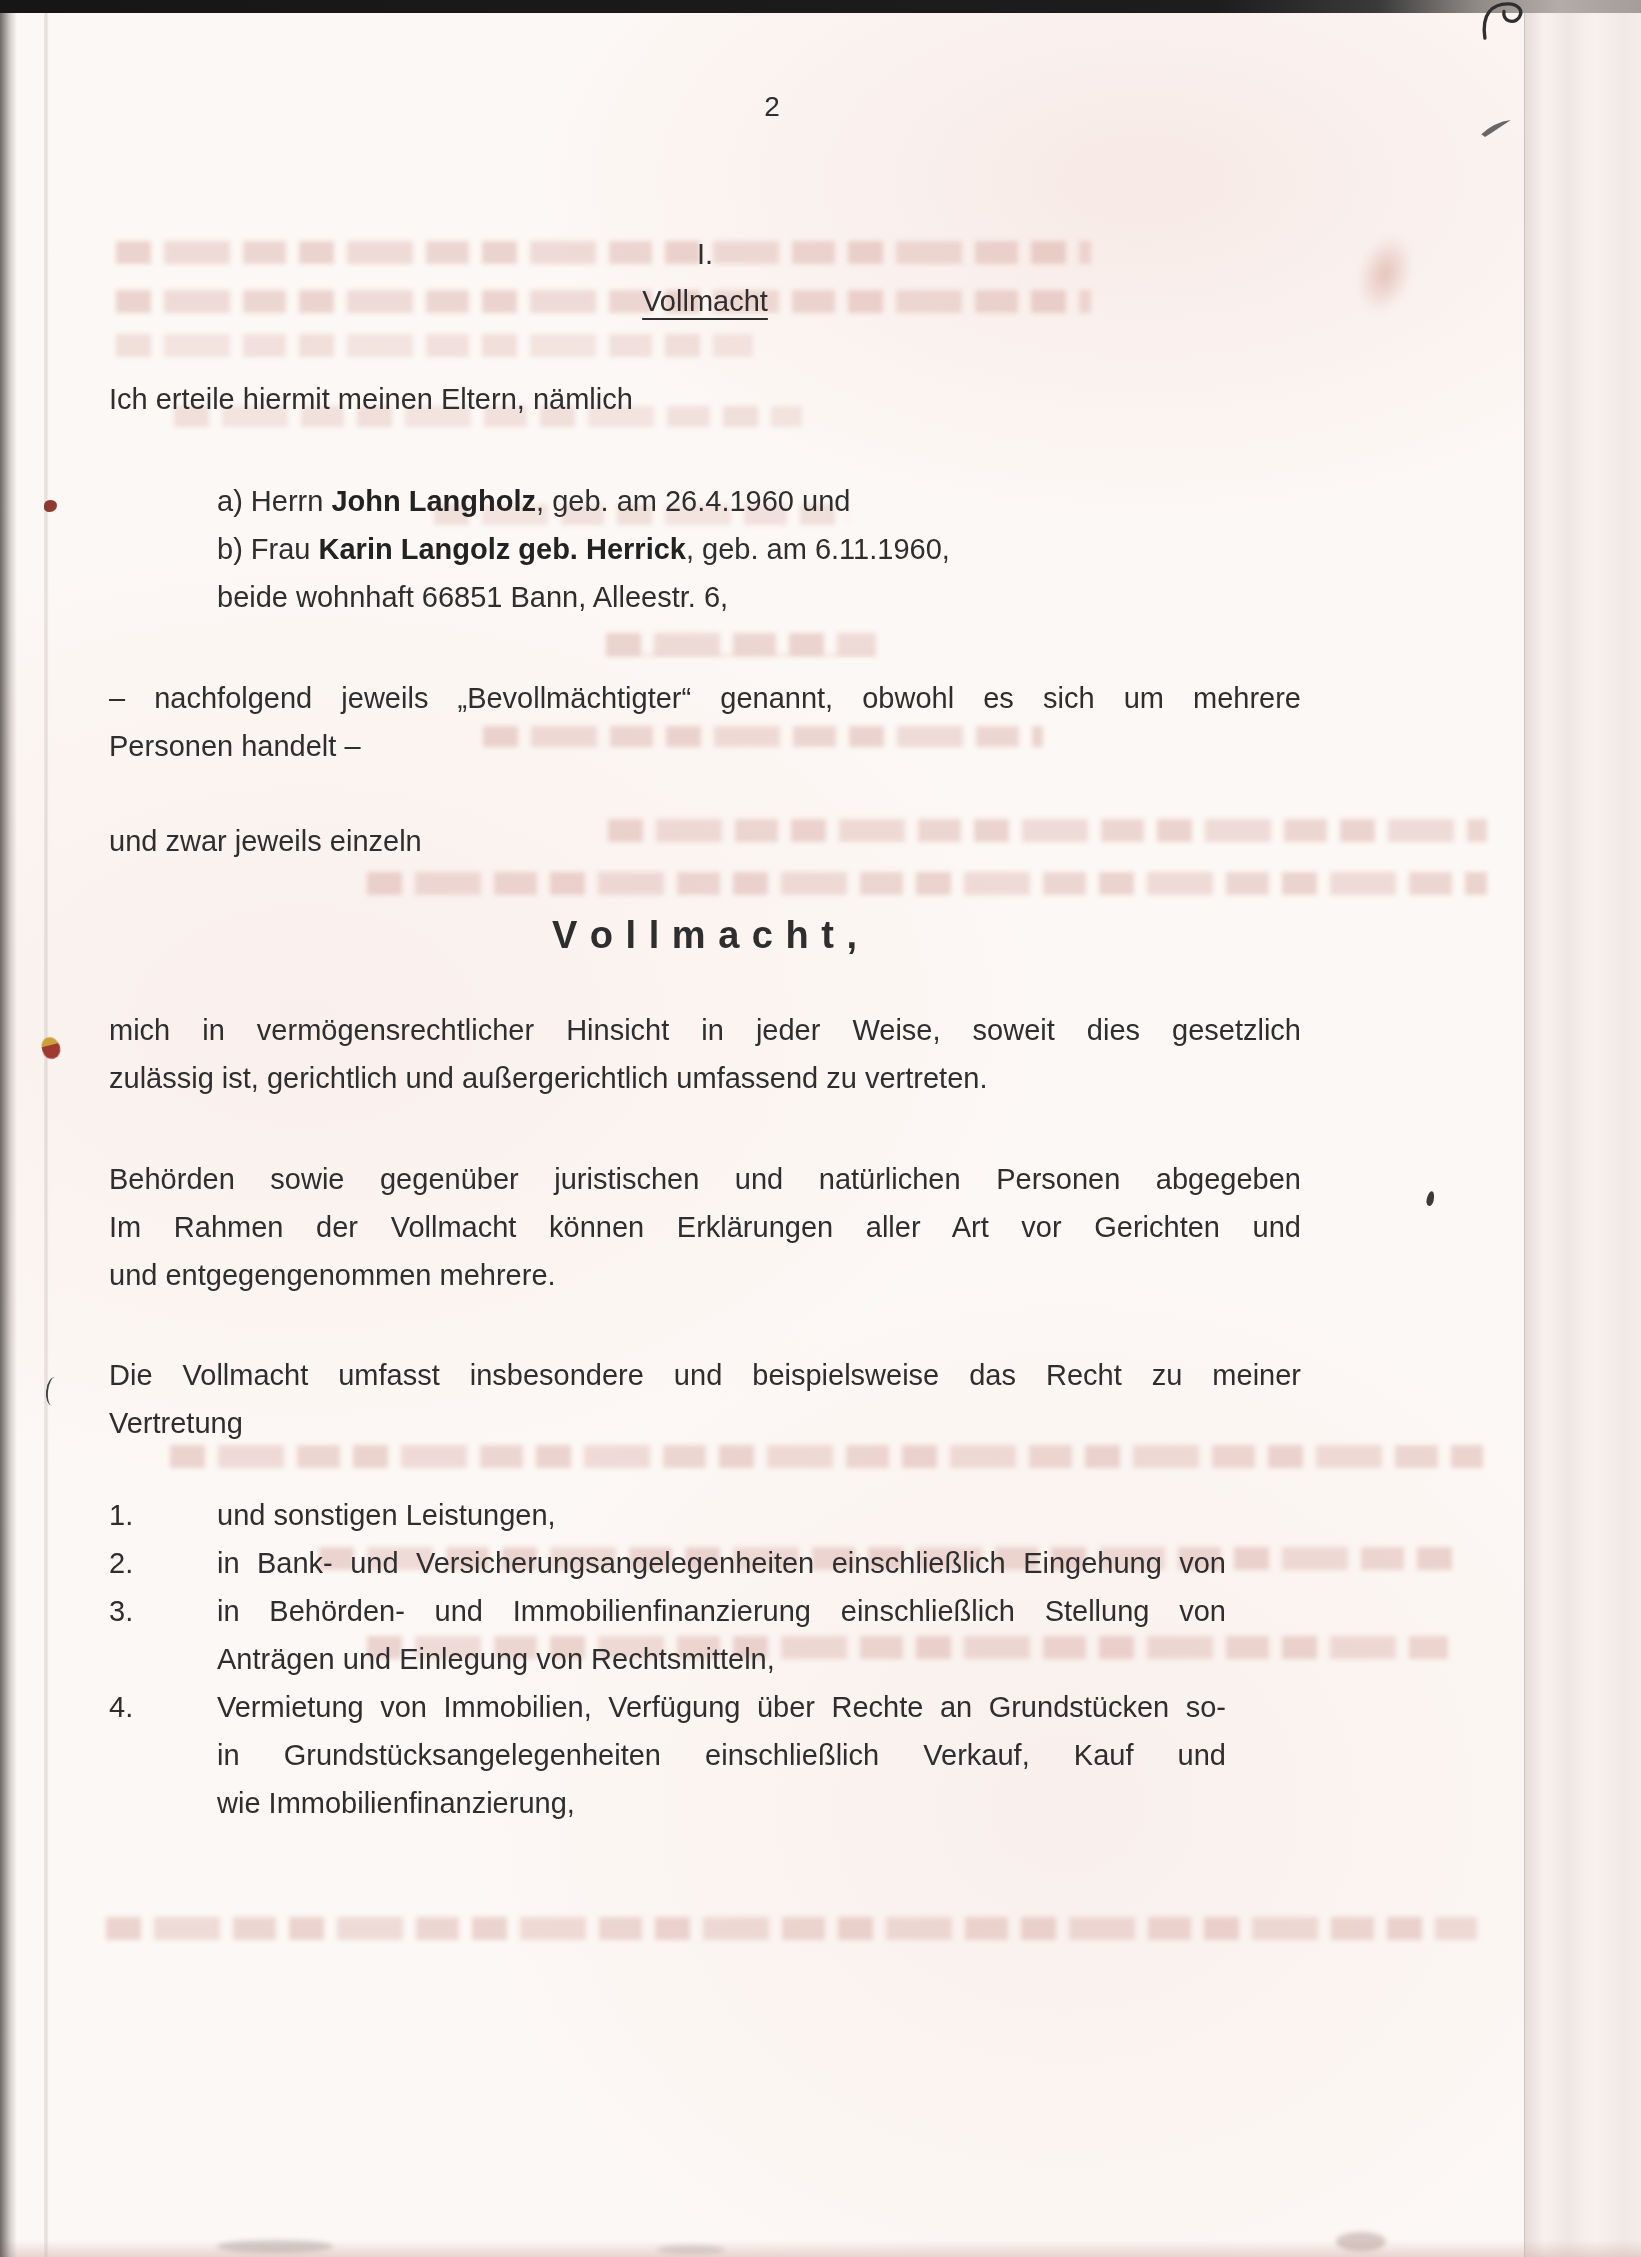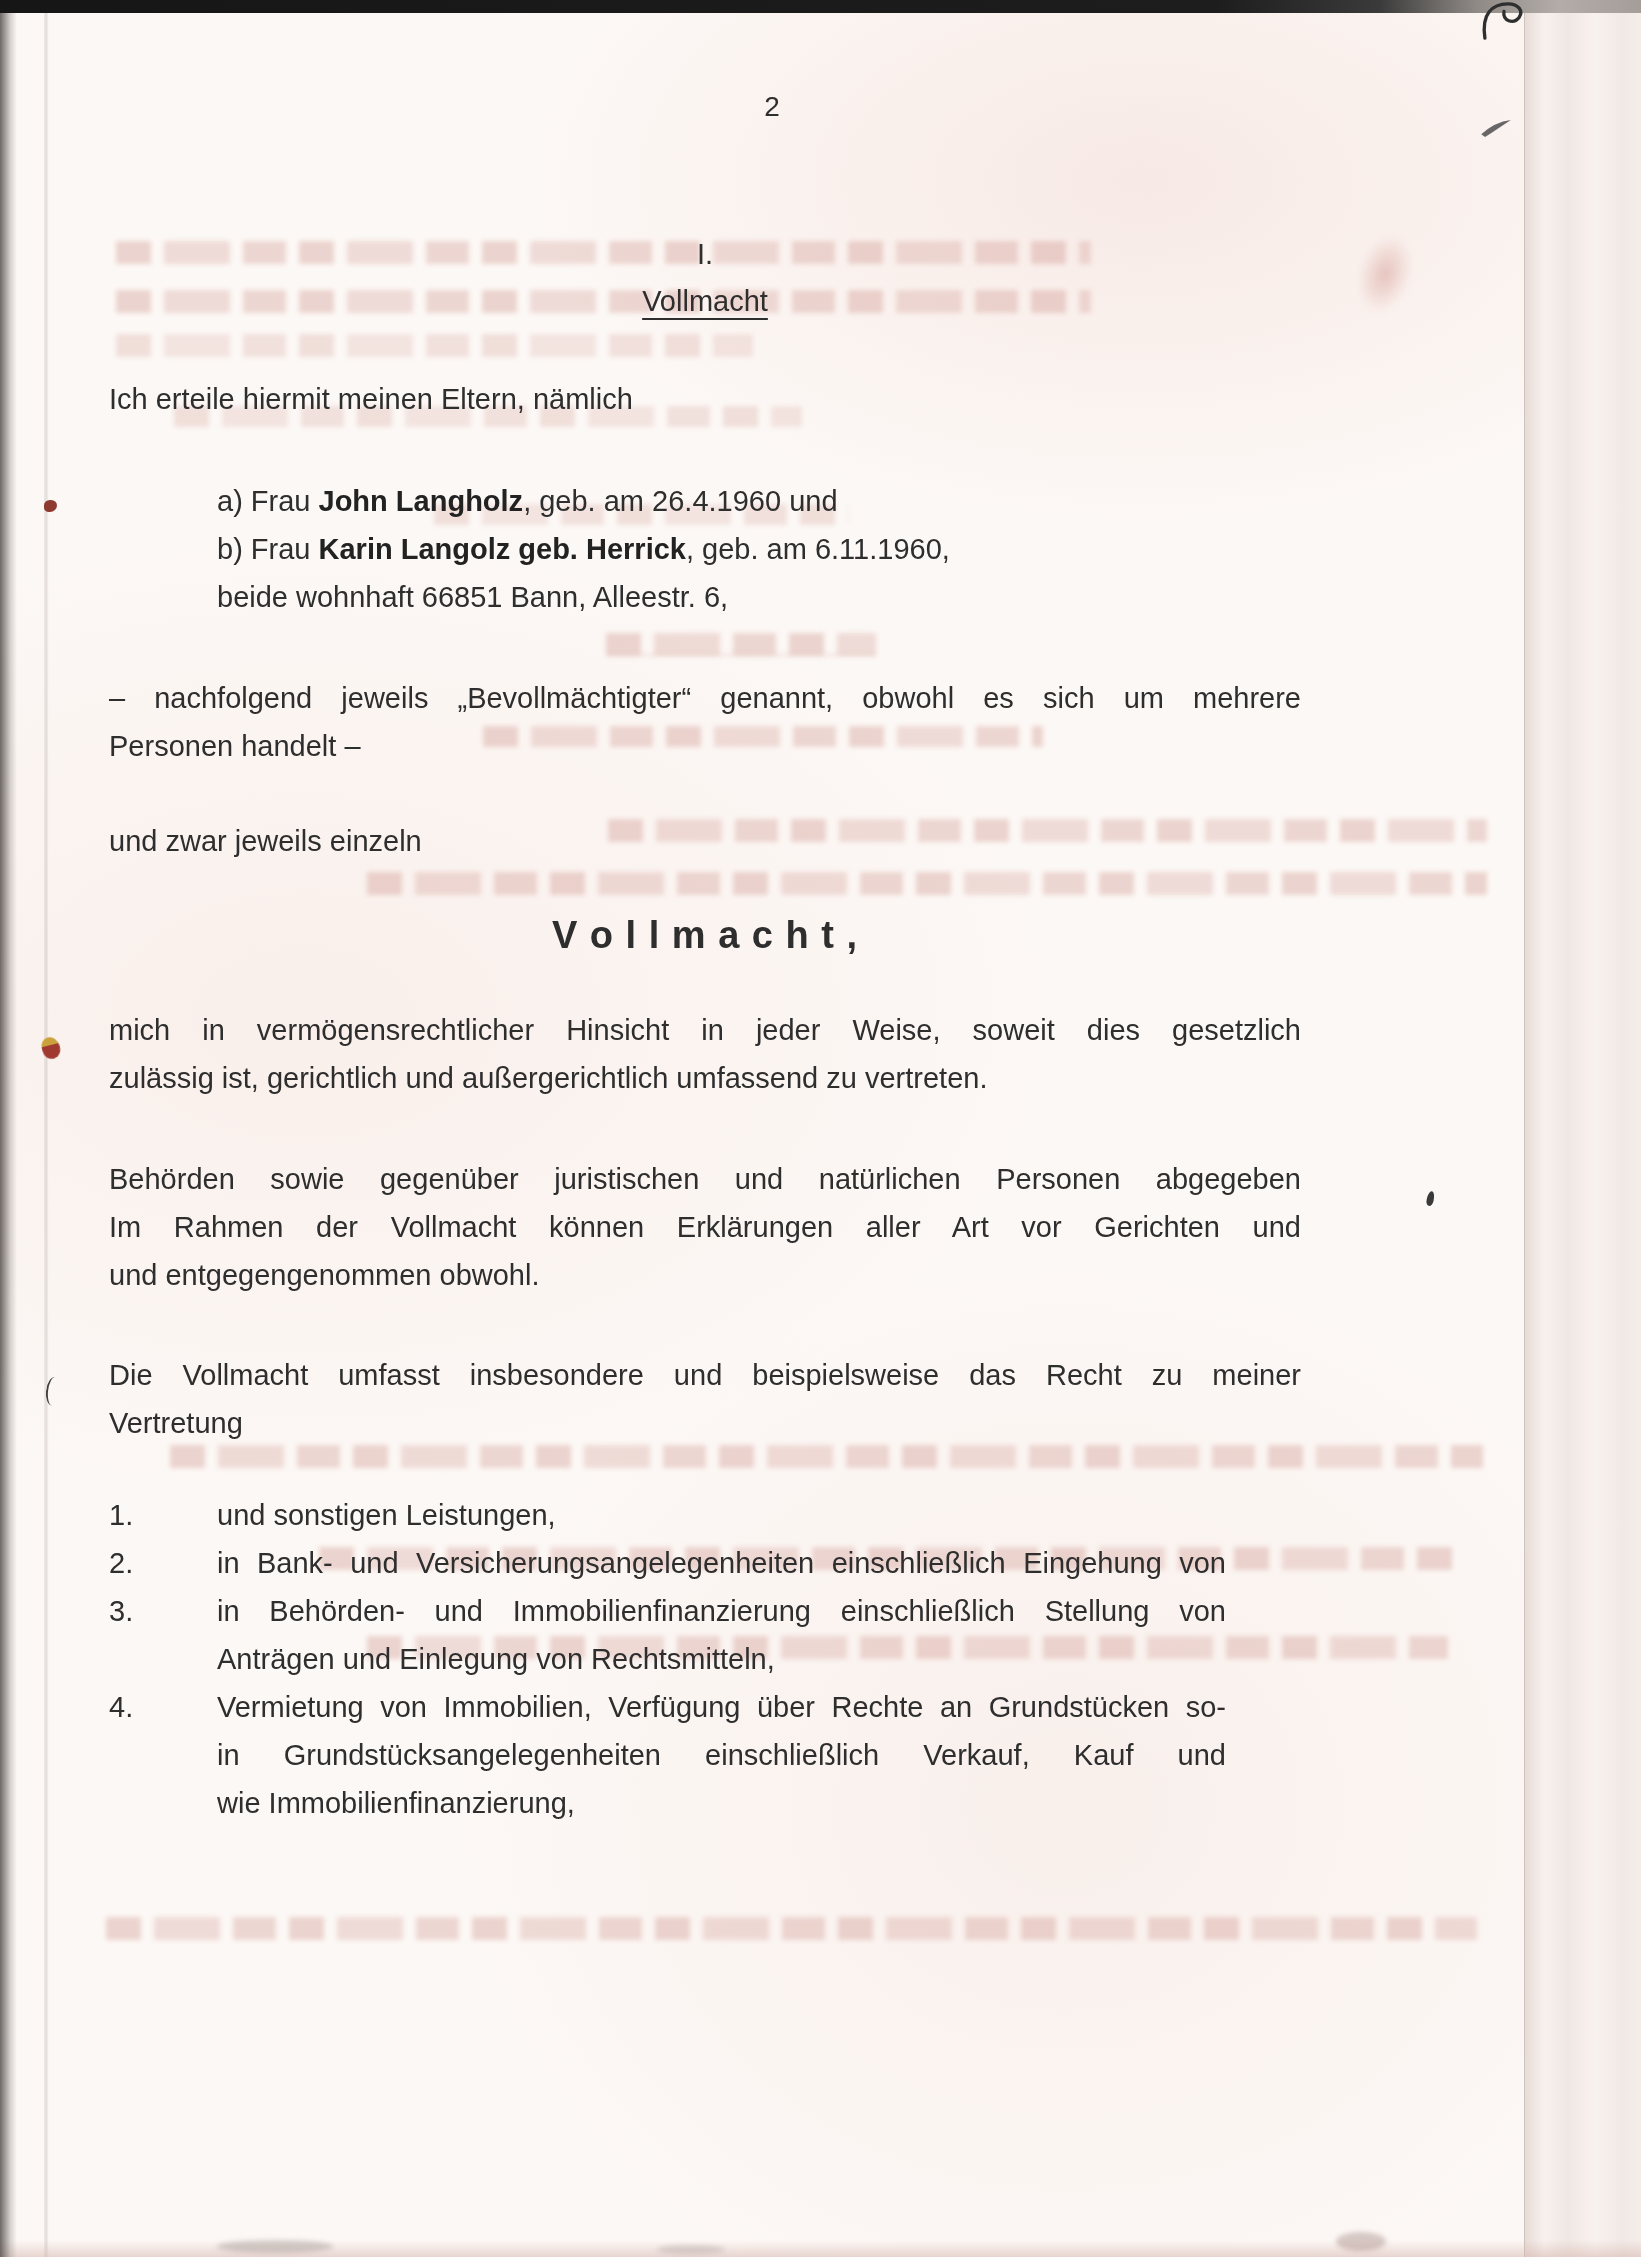--- a/index.html
+++ b/index.html
@@ -142,21 +142,21 @@
 <div class="page-num">2</div>
 
 <div class="txt center" style="top:230px;">I.</div>
 <div class="txt center" style="top:277px;">
   <span class="sec-title">Vollmacht</span>
 </div>
 
 <div class="txt" style="top:375px;">Ich erteile hiermit meinen Eltern, nämlich</div>
 
 <div class="txt indent" style="top:477px;">
-  <div><span>a) Frau </span><span class="b">John Langholz</span><span>, geb. am 26.4.1960 und</span></div>
+  <div><span>a) Herrn </span><span class="b">John Langholz</span><span>, geb. am 26.4.1960 und</span></div>
   <div><span>b) Frau </span><span class="b">Karin Langolz geb. Herrick</span><span>, geb. am 6.11.1960,</span></div>
   <div>beide wohnhaft 66851 Bann, Alleestr. 6,</div>
 </div>
 
 <div class="txt" style="top:674px;">
   <div class="jline">– nachfolgend jeweils „Bevollmächtigter“ genannt, obwohl es sich um mehrere</div>
   <div>Personen handelt –</div>
 </div>
 
 <div class="txt" style="top:817px;">und zwar jeweils einzeln</div>
@@ -164,21 +164,21 @@
 <div class="txt center v-heading" style="top:911px;">V o l l m a c h t ,</div>
 
 <div class="txt" style="top:1006px;">
   <div class="jline">mich in vermögensrechtlicher Hinsicht in jeder Weise, soweit dies gesetzlich</div>
   <div>zulässig ist, gerichtlich und außergerichtlich umfassend zu vertreten.</div>
 </div>
 
 <div class="txt" style="top:1155px;">
   <div class="jline">Behörden sowie gegenüber juristischen und natürlichen Personen abgegeben</div>
   <div class="jline">Im Rahmen der Vollmacht können Erklärungen aller Art vor Gerichten und</div>
-  <div>und entgegengenommen obwohl.</div>
+  <div>und entgegengenommen mehrere.</div>
 </div>
 
 <div class="txt" style="top:1343px;margin-top:8px;">
   <div class="jline">Die Vollmacht umfasst insbesondere und beispielsweise das Recht zu meiner</div>
   <div>Vertretung</div>
 </div>
 
 <div class="list">
   <div class="li">
     <div class="num">1.</div>

